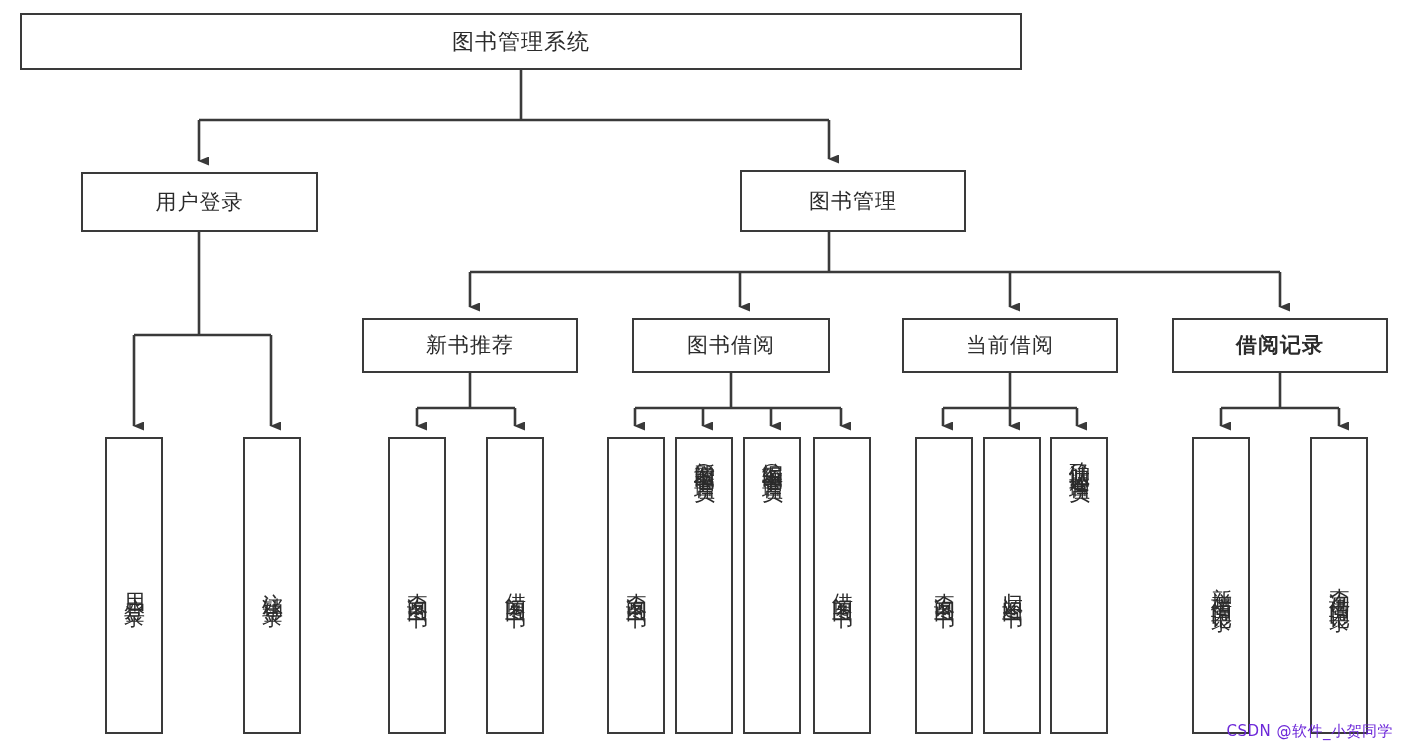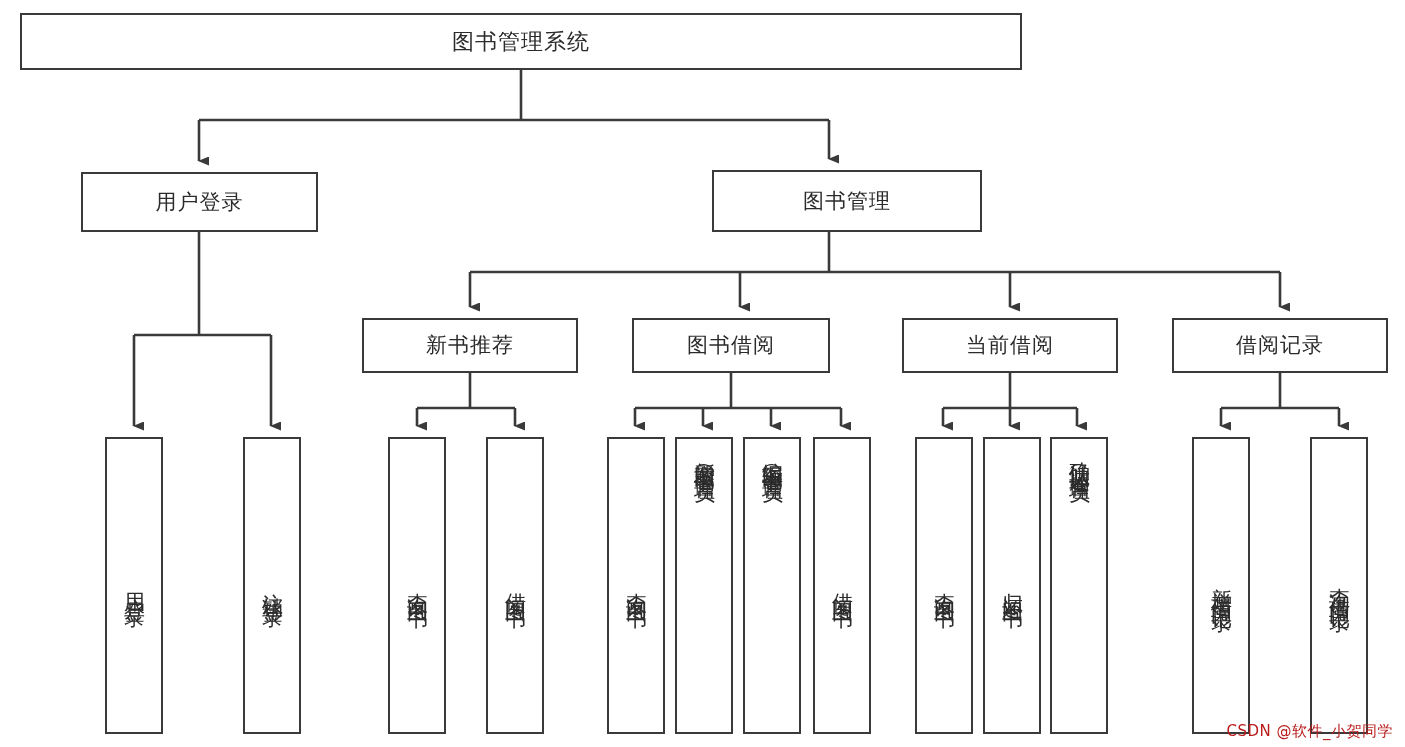--- a/index.html
+++ b/index.html
@@ -49,21 +49,21 @@
     letter-spacing:5px;
     line-height:1;
   }
   .v-node.tall .lbl{letter-spacing:3px;}
   .v-node.center{align-items:center;padding-top:0;}
 
   #watermark{
     position:absolute;
     right:12px;bottom:6px;
     font-size:15px;
-    color:#b91c1c;
+    color:#6d28d9;
     letter-spacing:0.5px;
     user-select:none;
     white-space:nowrap;
   }
 </style>
 </head>
 <body>
 
 <div id="canvas">
 
@@ -117,34 +117,34 @@
     </g>
   </svg>
 
   <div class="node h-node root" style="left:20px;top:13px;width:1002px;height:57px;">
     <span class="lbl">图书管理系统</span>
   </div>
 
   <div class="node h-node" style="left:81px;top:172px;width:237px;height:60px;">
     <span class="lbl">用户登录</span>
   </div>
-  <div class="node h-node" style="left:712px;top:170px;width:270px;height:62px;">
+  <div class="node h-node" style="left:740px;top:170px;width:226px;height:62px;">
     <span class="lbl">图书管理</span>
   </div>
 
   <div class="node h-node" style="left:632px;top:318px;width:198px;height:55px;">
     <span class="lbl">图书借阅</span>
   </div>
   <div class="node h-node" style="left:362px;top:318px;width:216px;height:55px;">
     <span class="lbl">新书推荐</span>
   </div>
   <div class="node h-node" style="left:902px;top:318px;width:216px;height:55px;">
     <span class="lbl">当前借阅</span>
   </div>
-  <div class="node h-node" style="left:1172px;top:318px;width:216px;height:55px;">
+  <div class="node h-node" style="left:1172px;top:318px;width:216px;height:55px;font-weight:bold;">
     <span class="lbl">借阅记录</span>
   </div>
 
   <div class="node v-node center" style="left:105px;top:437px;width:58px;height:297px;">
     <span class="lbl">用户登录</span>
   </div>
   <div class="node v-node center" style="left:243px;top:437px;width:58px;height:297px;">
     <span class="lbl">注销登录</span>
   </div>
 

